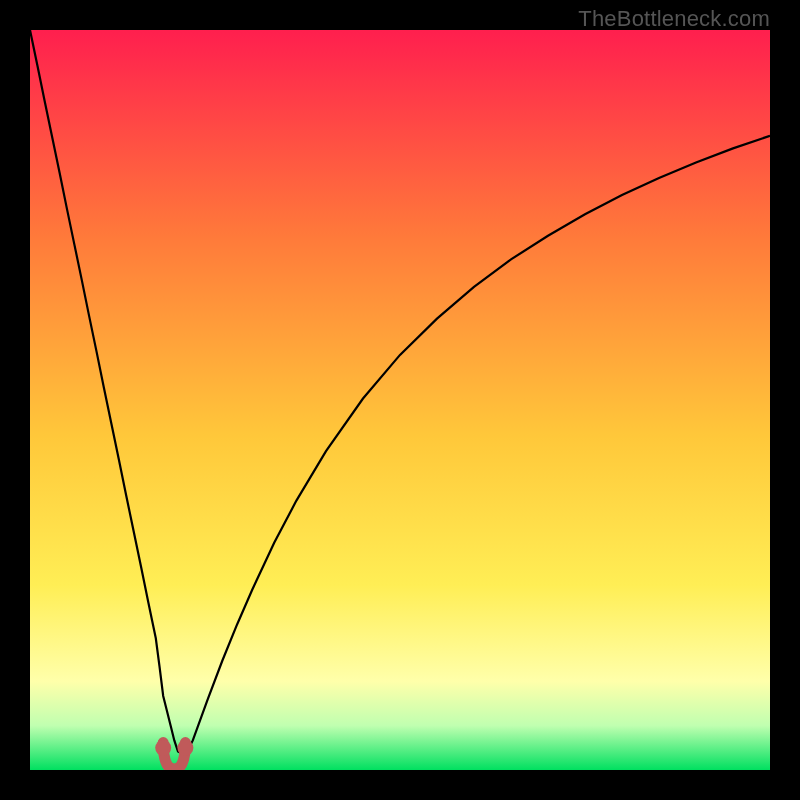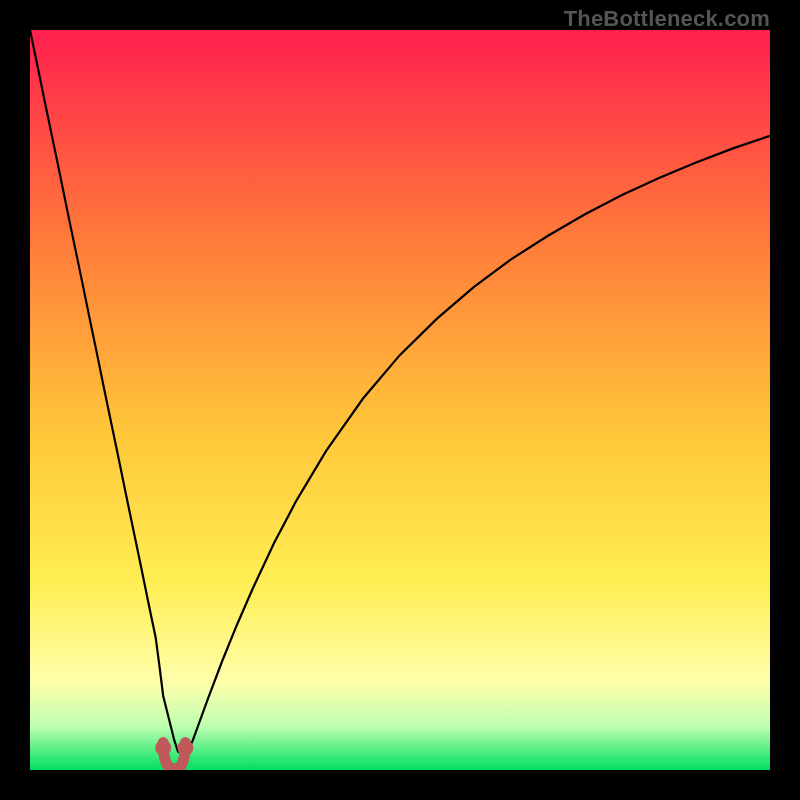--- a/index.html
+++ b/index.html
@@ -31,21 +31,21 @@
   .curve-svg {
     position: absolute;
     inset: 0;
   }
   .watermark {
     position: absolute;
     top: 6px;
     right: 30px;
     color: #555;
     font-size: 22px;
-    font-weight: 700;
+    font-weight: 400;
     letter-spacing: 0.2px;
     user-select: none;
   }
 </style>
 </head>
 <body>
 
 <div class="frame">
 
   <div class="watermark">TheBottleneck.com</div>

